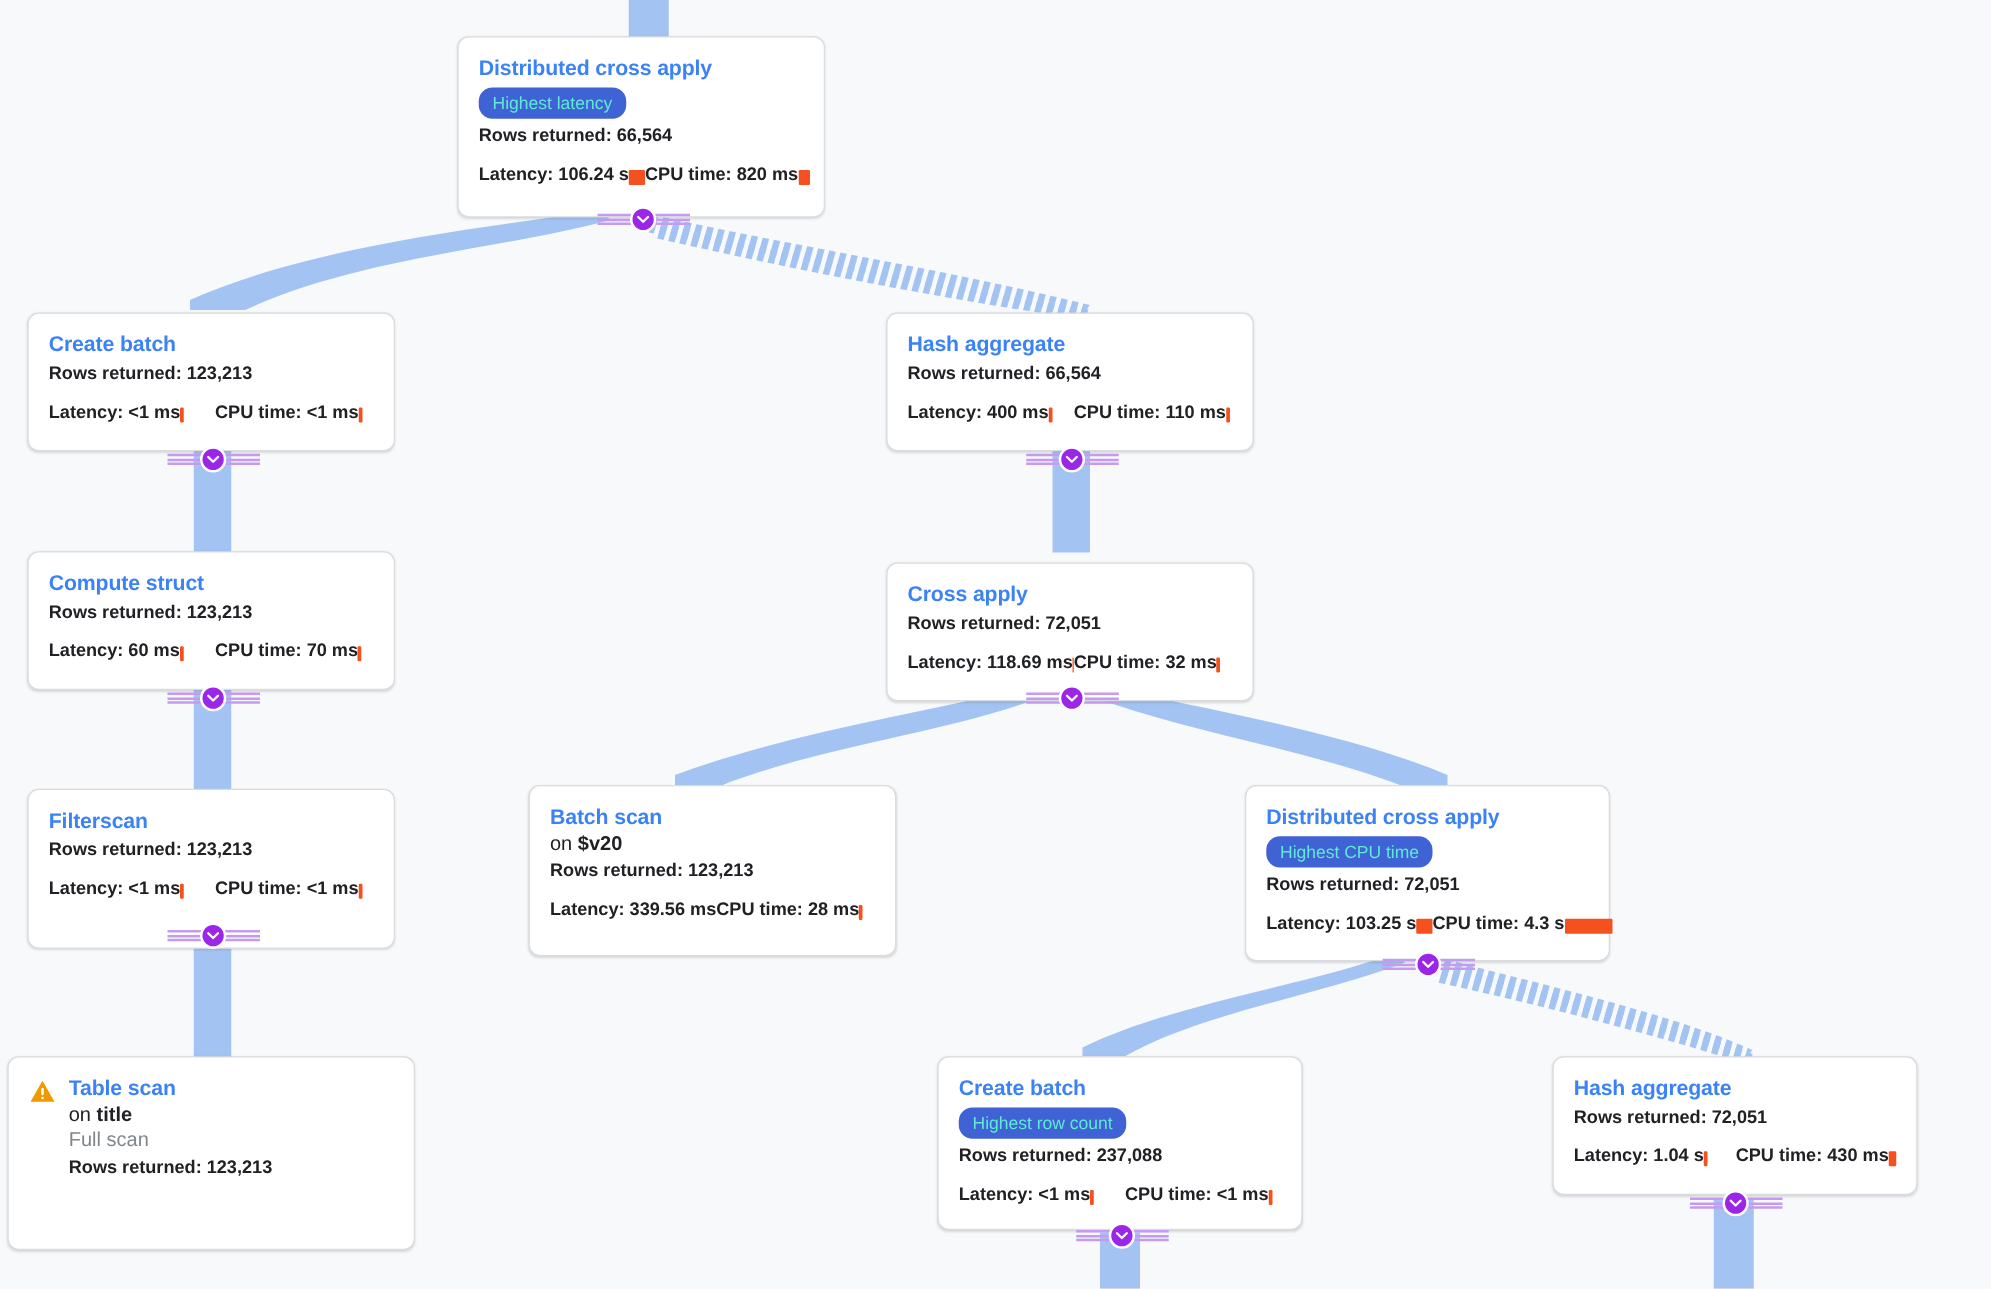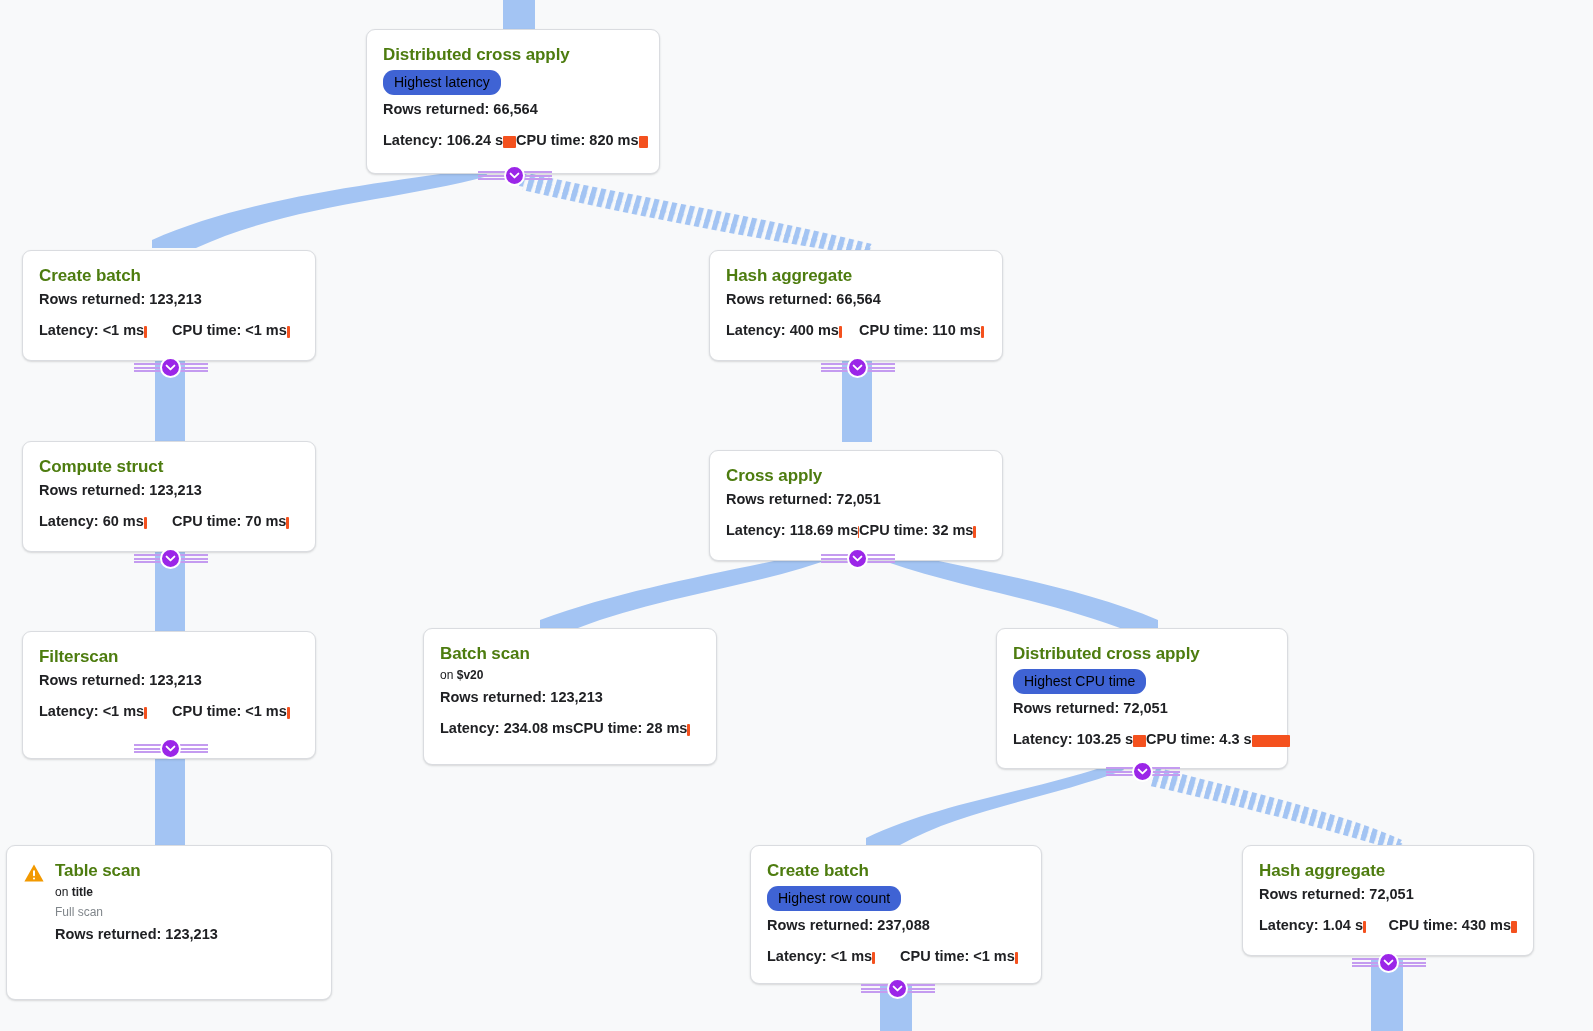--- a/index.html
+++ b/index.html
@@ -38,37 +38,37 @@
   .warn-icon {
     position: absolute;
     left: 16px;
     top: 16px;
     width: 22px;
     height: 22px;
   }
   .node-title {
     font-size: 17px;
     font-weight: bold;
-    color: #4d7c0f;
+    color: #3b82f6;
     line-height: 22px;
     letter-spacing: -0.1px;
   }
   .node-sub {
-    font-size: 12px;
+    font-size: 16px;
     color: #202124;
     line-height: 19px;
     margin-top: 1px;
   }
   .node-sub b { font-weight: bold; }
   .node-sub.muted { color: #80868b; }
   .badge {
     display: inline-block;
     background: #4056c4;
     background: #3f63d4;
-    color: #000000;
+    color: #5eead4;
     font-size: 14px;
     line-height: 14px;
     padding: 5px 11px 6px 11px;
     border-radius: 11px;
     margin-top: 4px;
     margin-bottom: 2px;
     white-space: nowrap;
   }
   .rows {
     font-size: 14.5px;
@@ -250,21 +250,21 @@
             <span class="metric-bar" style="width:3px"></span>
           </div>
         </div>
       </div>
       <div class="node" style="left: 423px; top: 628px; width: 294px; height: 137px;">
         <div class="node-title">Batch scan</div>
         <div class="node-sub"><span>on</span> <b>$v20</b></div>
         <div class="rows">Rows returned: 123,213</div>
         <div class="metrics">
           <div class="metric" style="width:133px">
-            <span class="metric-label">Latency: 234.08 ms</span>
+            <span class="metric-label">Latency: 339.56 ms</span>
             <span class="metric-bar" style="width:3px"></span>
           </div>
           <div class="metric">
             <span class="metric-label">CPU time: 28 ms</span>
             <span class="metric-bar" style="width:3px"></span>
           </div>
         </div>
       </div>
       <div class="node" style="left: 996px; top: 628px; width: 292px; height: 141px;">
         <div class="node-title">Distributed cross apply</div>

